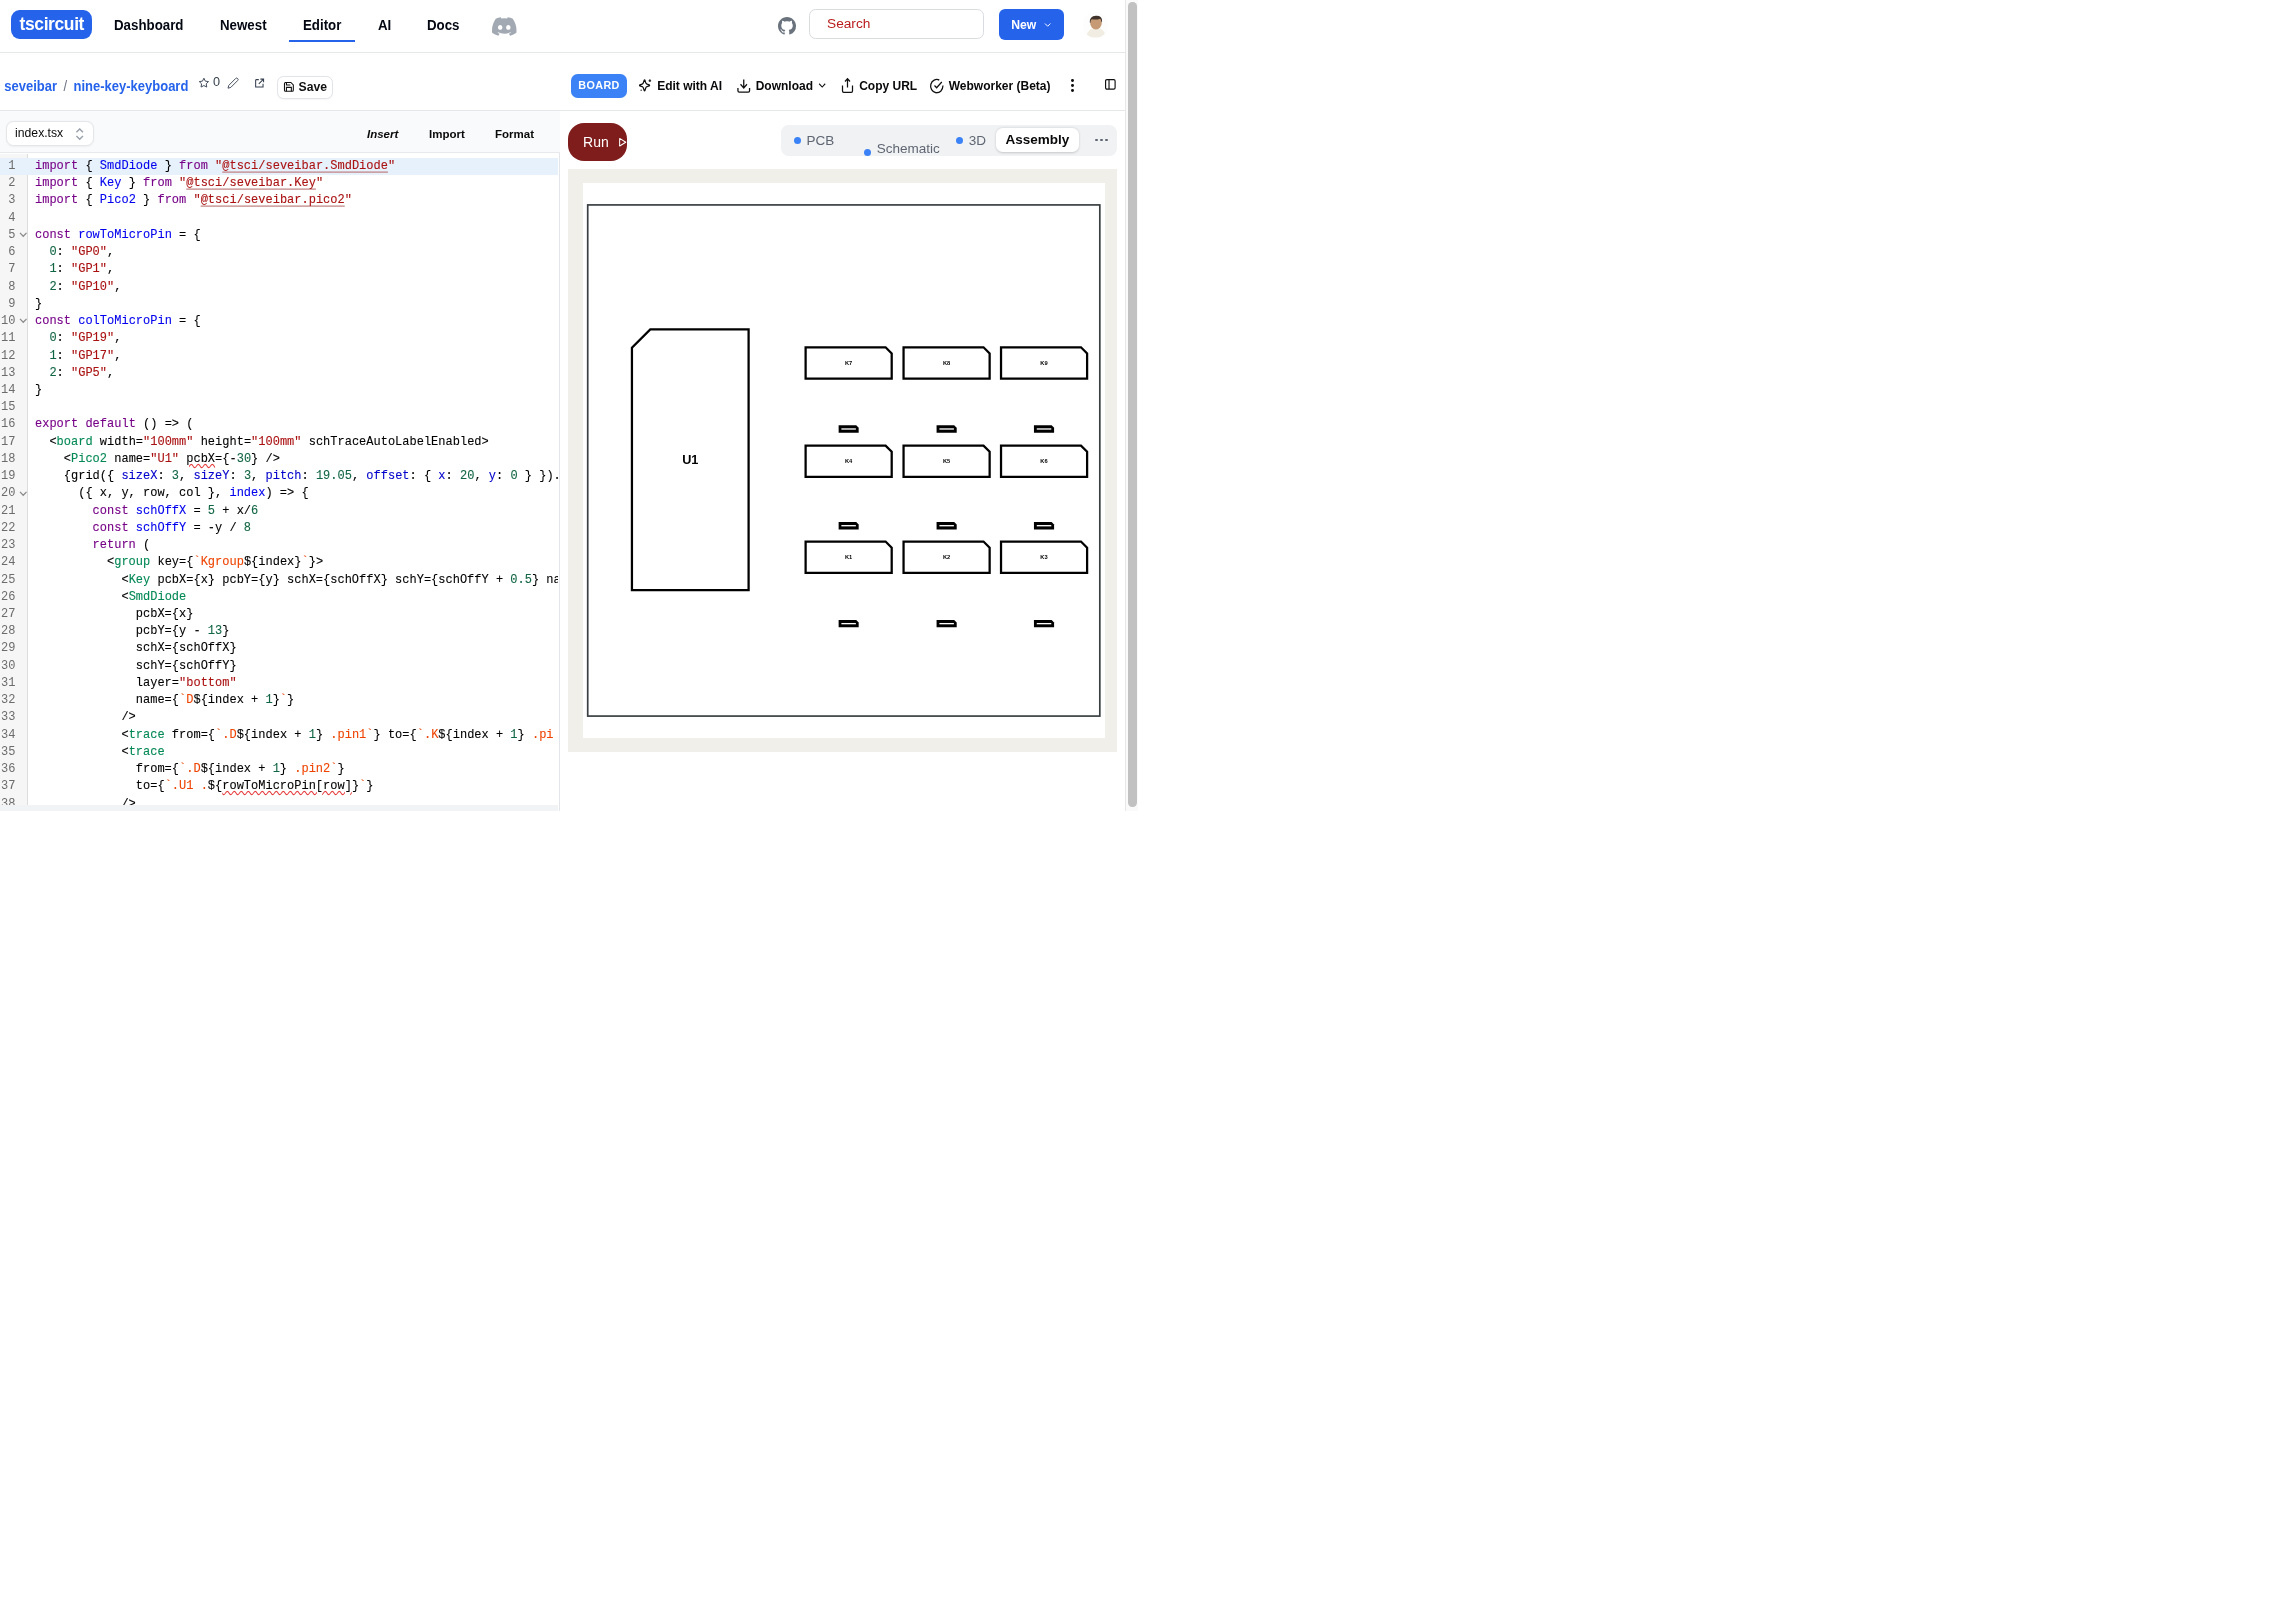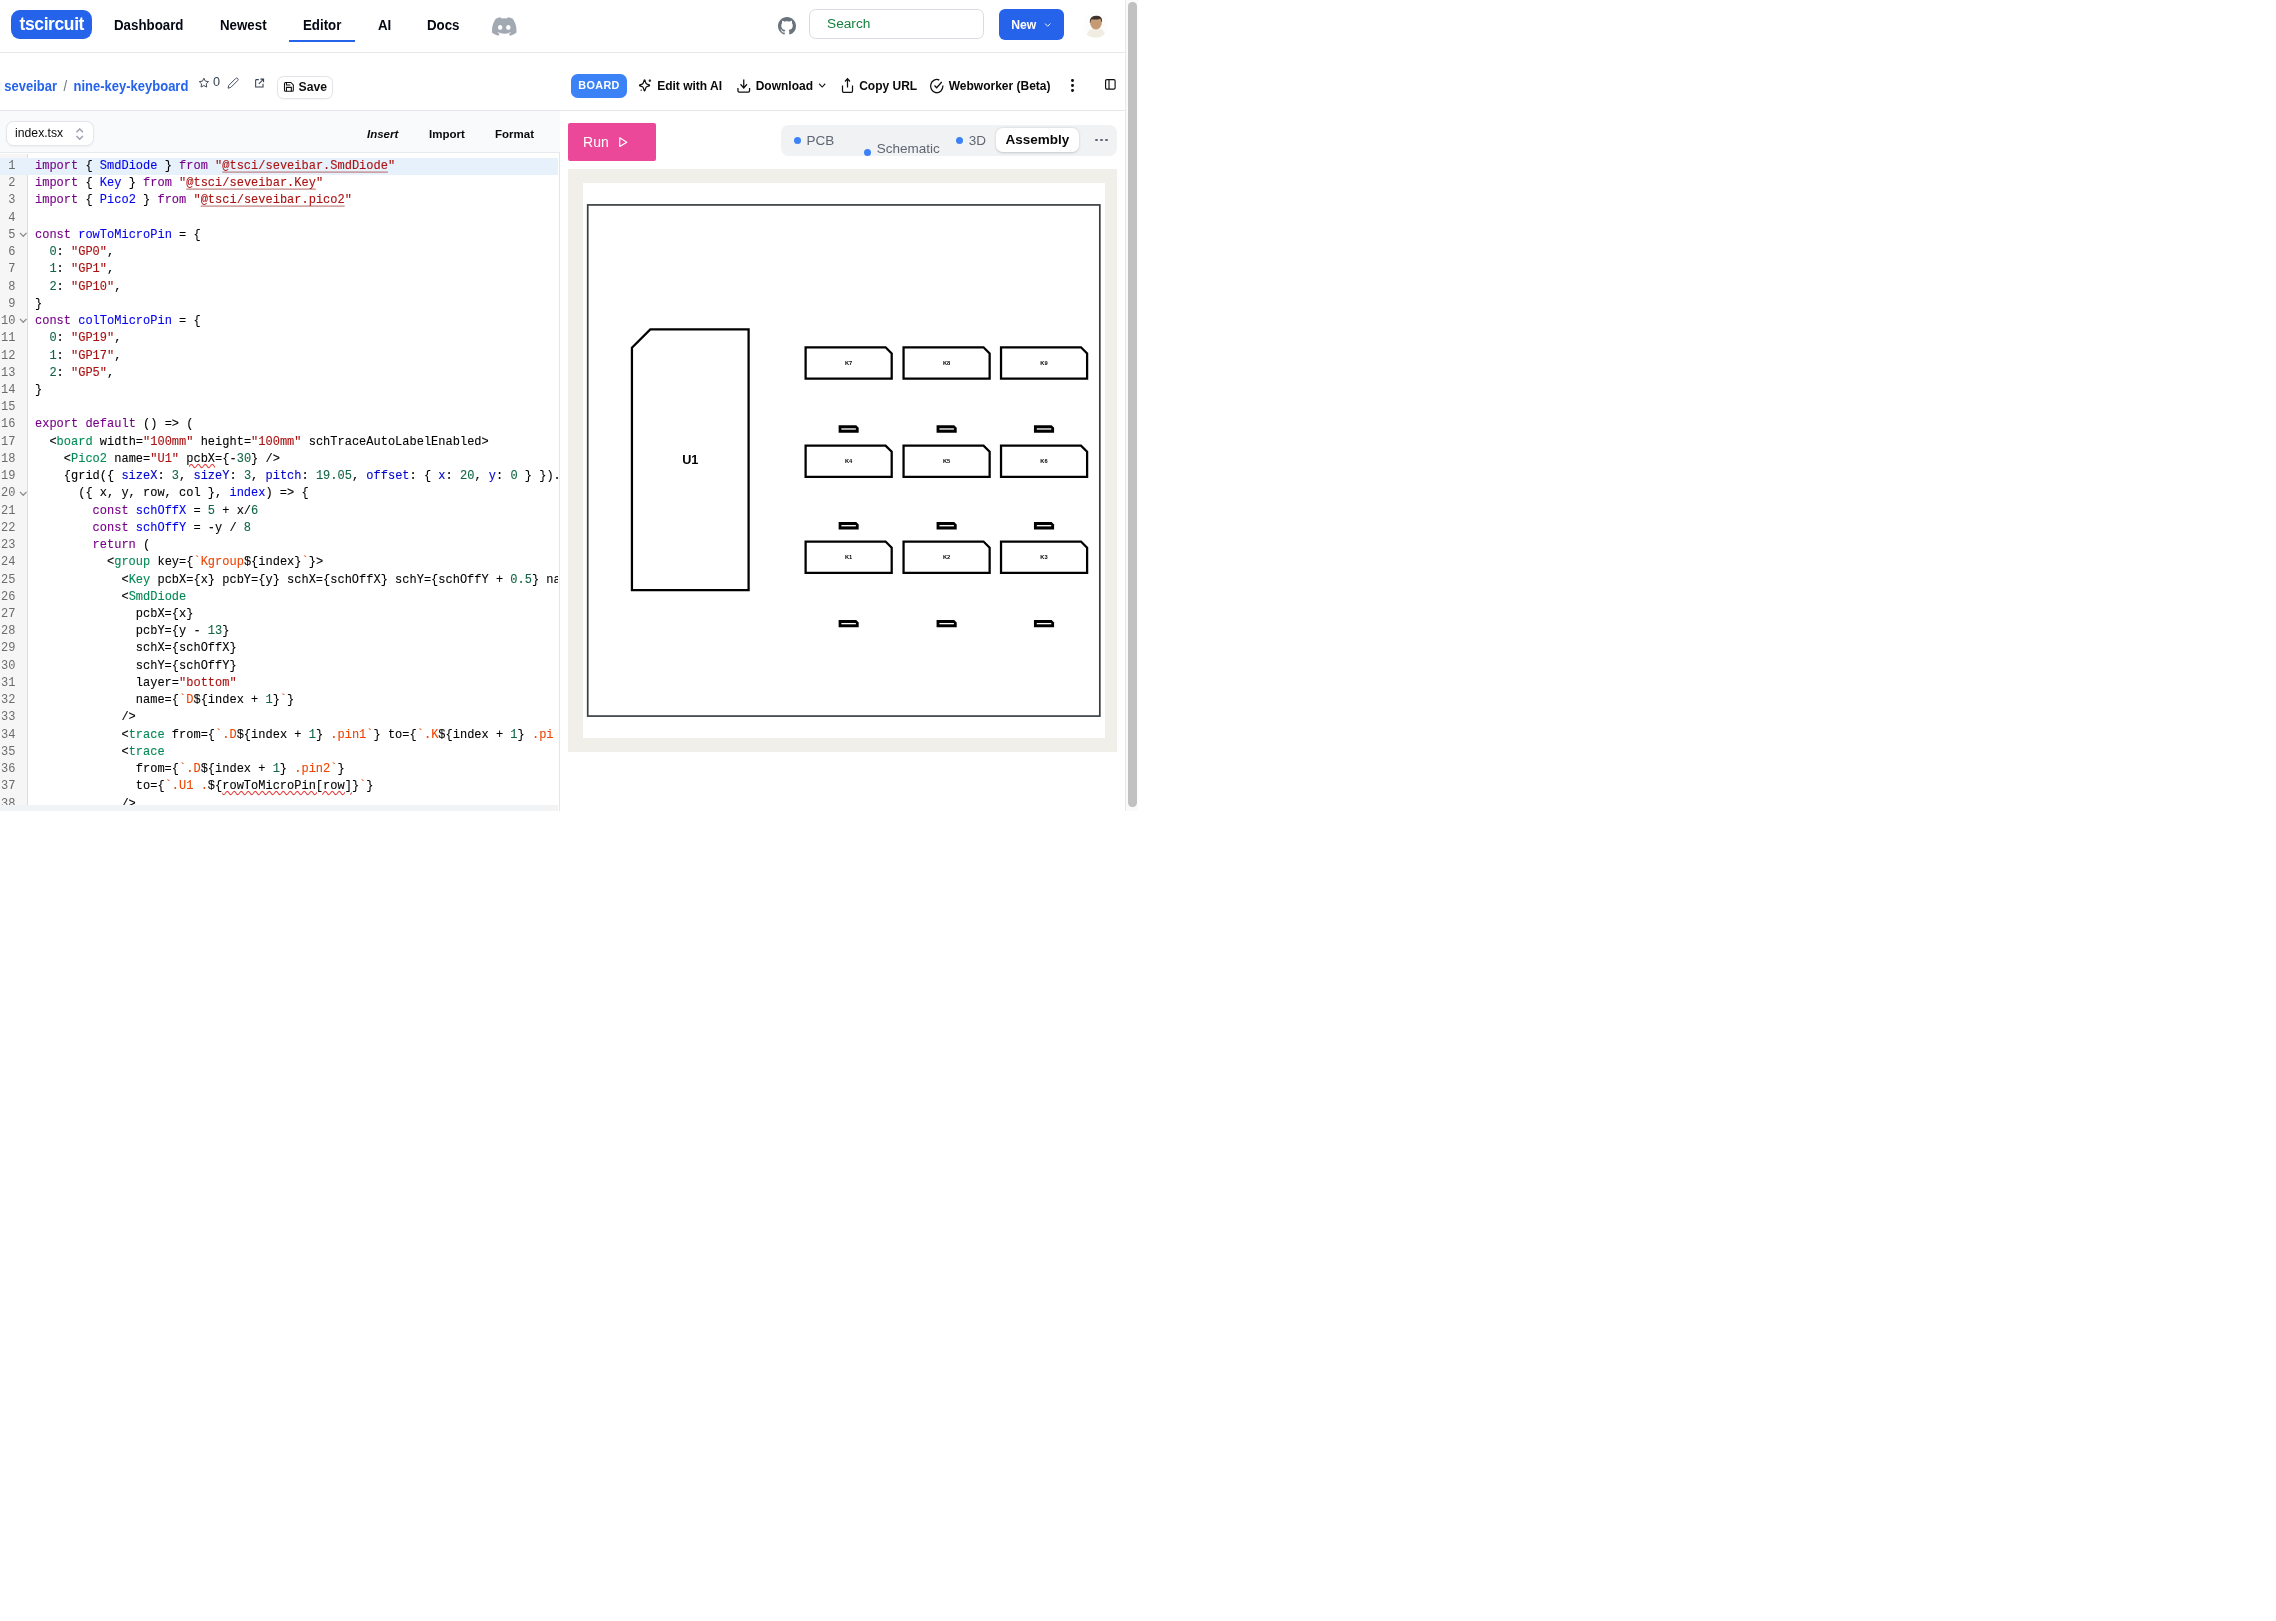--- a/index.html
+++ b/index.html
@@ -7,21 +7,21 @@
   font-family:"Liberation Sans", sans-serif; }
 
 #nav { position:absolute; left:0; top:0; width:1138px; height:53px; background:#fff;
   border-bottom:0.9px solid #e5e7eb; }
 #logo { position:absolute; left:11.3px; top:11.3px; width:81px; height:27px; background:#2563eb;
   border-radius:8.5px; color:#fff; font-weight:bold; font-size:17.5px; text-align:center; line-height:26px; letter-spacing:-0.4px; transform:scaleY(1.07); }
 .navlink { position:absolute; top:0; height:53px; line-height:52px; font-size:13.3px; font-weight:700; color:#030712; transform:scaleY(1.13); }
 #editorUnderline { position:absolute; left:289px; top:40px; width:66px; height:2.4px; background:#2563eb; }
 #ghicon { position:absolute; left:778px; top:16.5px; }
 #search { position:absolute; left:809px; top:9.4px; width:175px; height:30px; border:0.9px solid #d8dbe0;
-  border-radius:6.6px; color:#15803d; font-size:13.7px; line-height:28px; padding-left:17px; }
+  border-radius:6.6px; color:#b91c1c; font-size:13.7px; line-height:28px; padding-left:17px; }
 #newbtn { position:absolute; left:999px; top:9.4px; width:65px; height:31px; background:#2563eb; border-radius:6.1px;
   color:#fff; font-size:12.2px; font-weight:700; display:flex; align-items:center; padding-left:12.2px; }
 #avatar { position:absolute; left:1083px; top:12.2px; width:25.4px; height:25.4px; border-radius:50%; overflow:hidden; }
 
 #bar2 { position:absolute; left:0; top:54px; width:1138px; height:57px; background:#fff;
   border-bottom:0.9px solid #e5e7eb; }
 .bc { font-size:13px; font-weight:700; color:#2563eb; }
 #bar2>div:first-child { transform:scaleY(1.09); }
 #savebtn { position:absolute; left:277px; top:21.7px; width:56px; height:23px; border:0.9px solid #e2e4e9;
   border-radius:6.6px; background:#fff; font-size:12.2px; font-weight:600; color:#111; line-height:21.7px;
@@ -51,22 +51,22 @@
 .def { color:#0000ee; }
 .tag { color:#008855; }
 .num { color:#116644; }
 .str { color:#aa1111; }
 .strl { color:#aa1111; text-decoration:underline; text-decoration-color:#bb7777; text-underline-offset:1.9px; text-decoration-thickness:0.9px; }
 .tmpl { color:#ee4400; }
 .prop { color:#0000cc; }
 .sq { text-decoration:underline wavy #e73c3c; text-decoration-thickness:0.8px; text-underline-offset:0.8px; }
 
 #rightpane { position:absolute; left:561px; top:0; width:564px; height:700px; background:#fff; }
-#runbtn { position:absolute; left:6.6px; top:12.2px; width:88px; height:38px; background:#ec4899;
-  color:#fff; font-size:14px; display:flex; align-items:center; padding-left:15.5px; gap:10.4px; border-radius:2px; }
+#runbtn { position:absolute; left:6.6px; top:12.2px; width:59px; height:38px; background:#7f1d1d;
+  color:#fff; font-size:14px; display:flex; align-items:center; padding-left:15.5px; gap:10.4px; border-radius:16px; }
 #viewpill { position:absolute; left:220px; top:13.7px; width:336px; height:31px; background:#f1f2f4; border-radius:7.5px; }
 .vp { position:absolute; top:0; height:31px; display:flex; align-items:center; gap:5.6px; font-size:13.5px;
   font-weight:400; color:#5f6672; }
 .dot { width:7.2px; height:7.2px; border-radius:50%; background:#3b82f6; }
 #asmbtn { position:absolute; left:215px; top:3.3px; width:83px; height:24px; background:#fff; border-radius:6.6px;
   box-shadow:0 0.9px 2.4px rgba(0,0,0,.18); font-size:13.5px; font-weight:700; color:#09090b; text-align:center;
   line-height:24px; }
 #canvas { position:absolute; left:6.6px; top:58px; width:549px; height:583px; background:#f1efe9; }
 #whiterect { position:absolute; left:15.6px; top:13.7px; width:522px; height:555px; background:#fff; }
 

